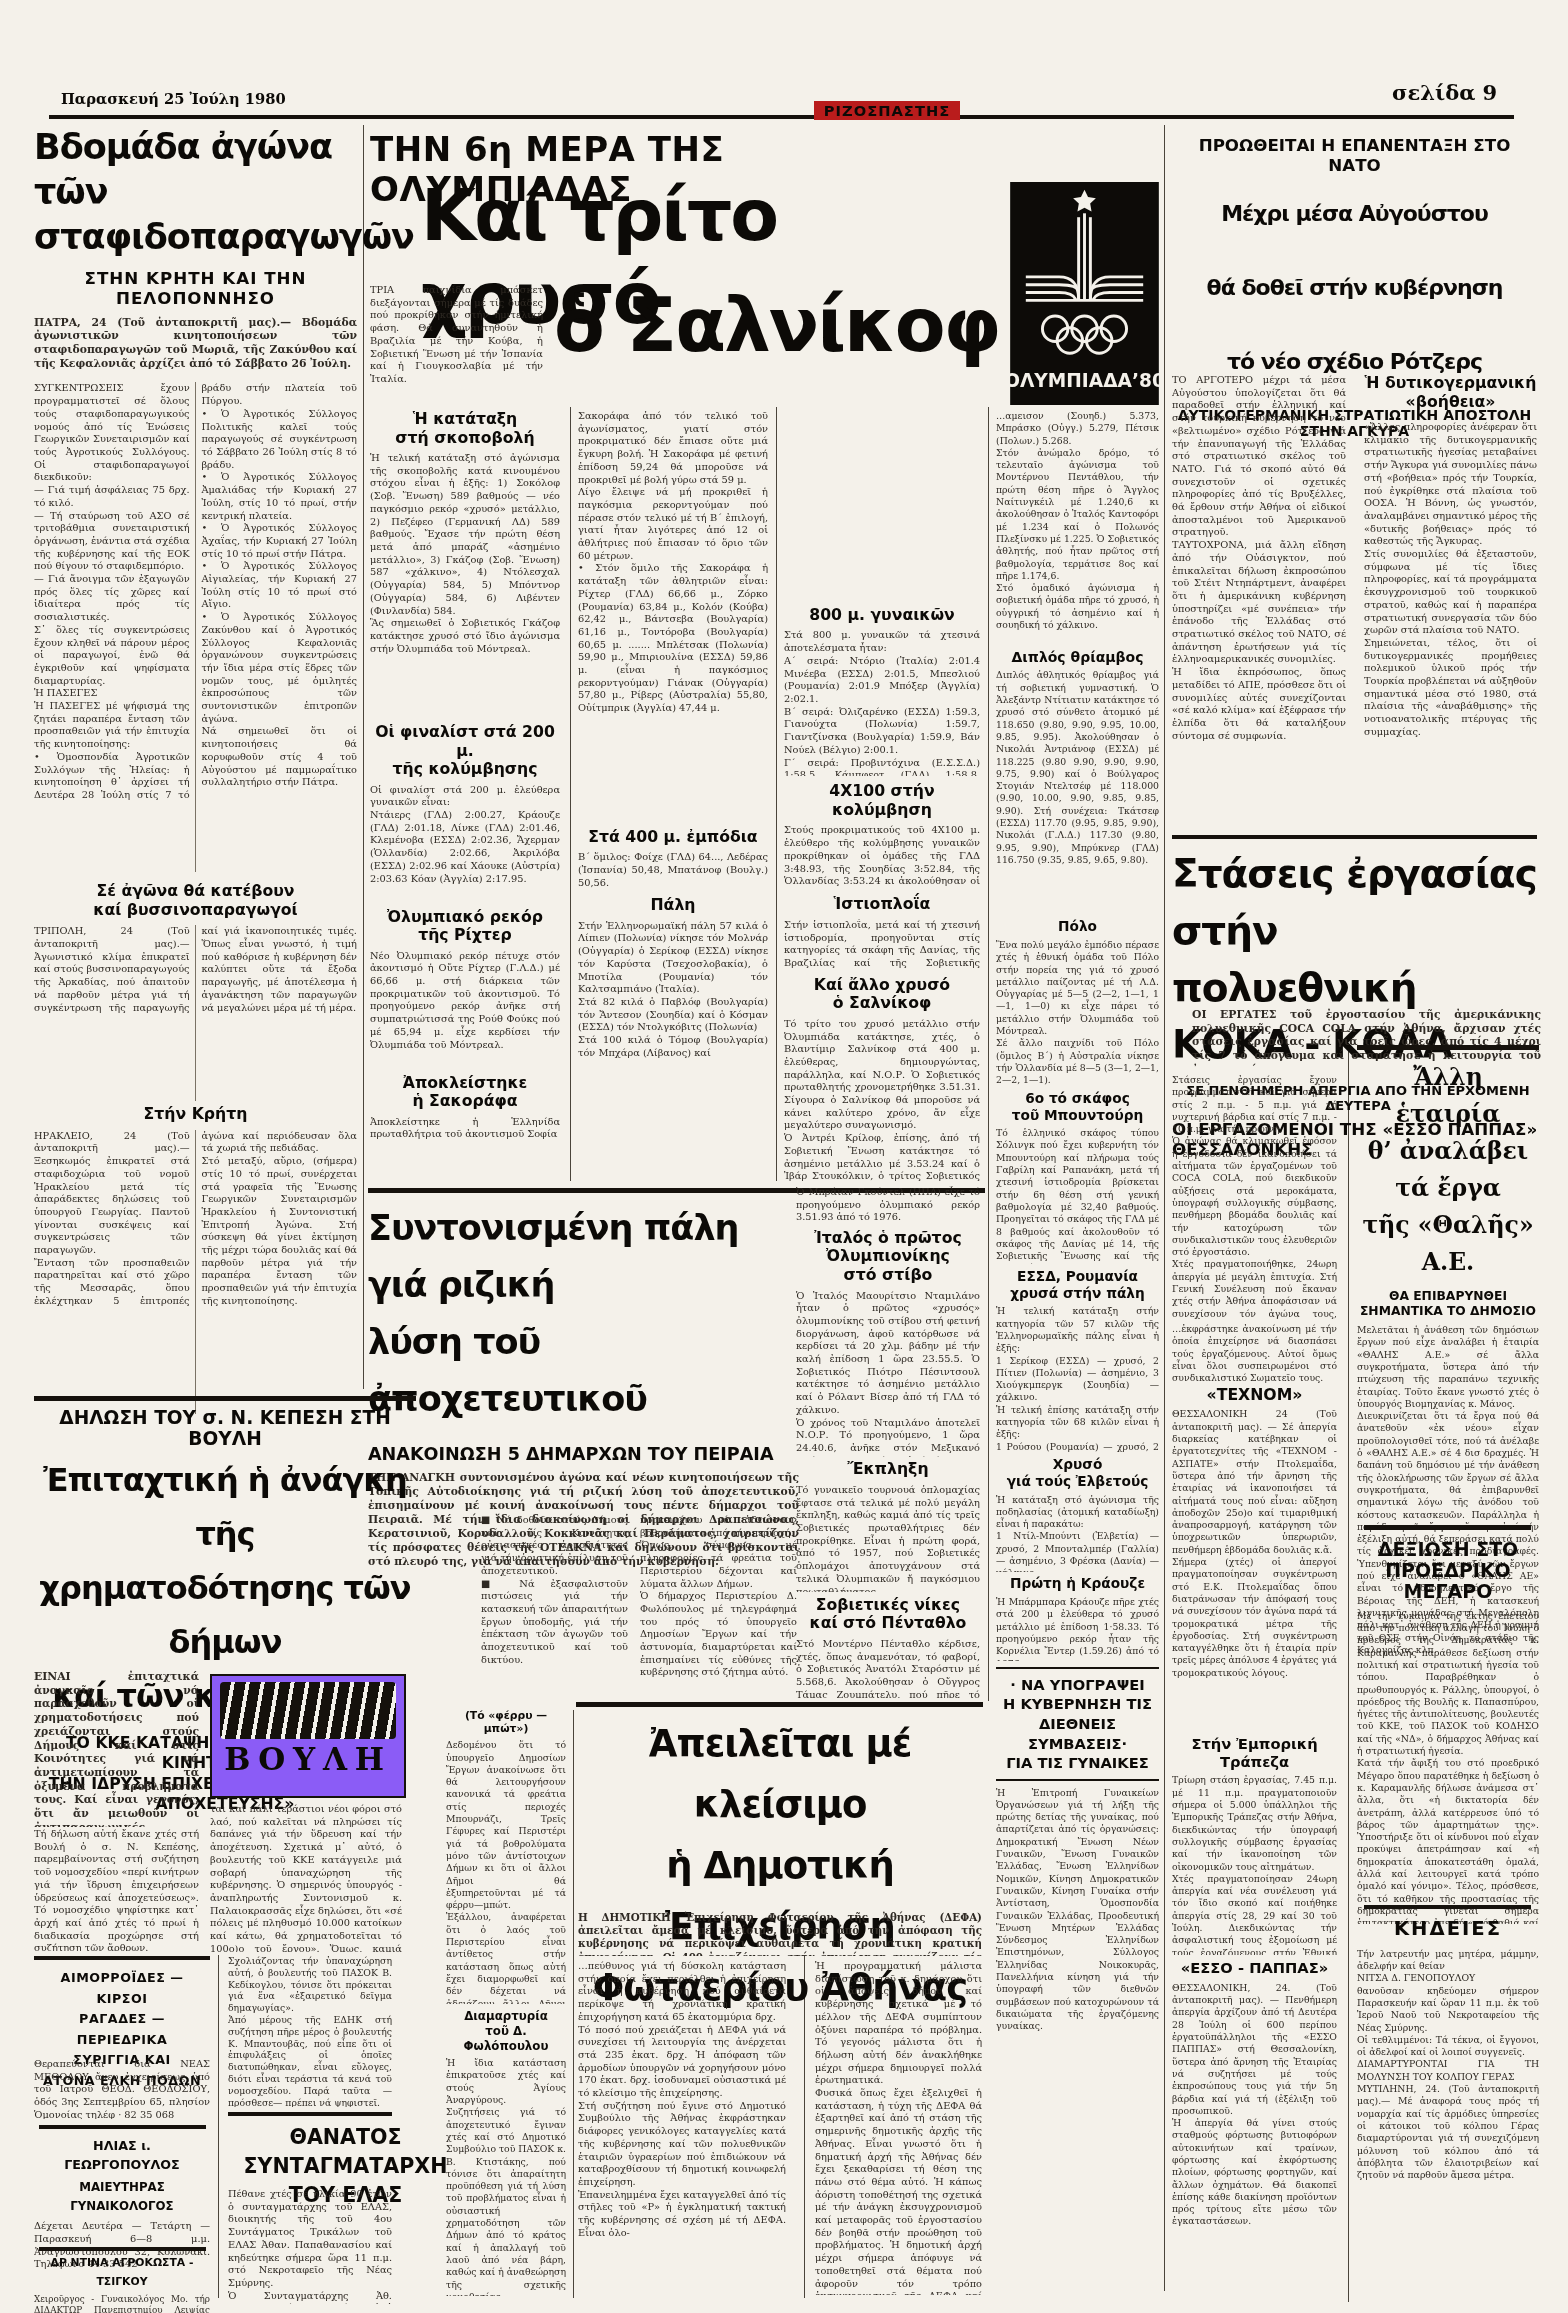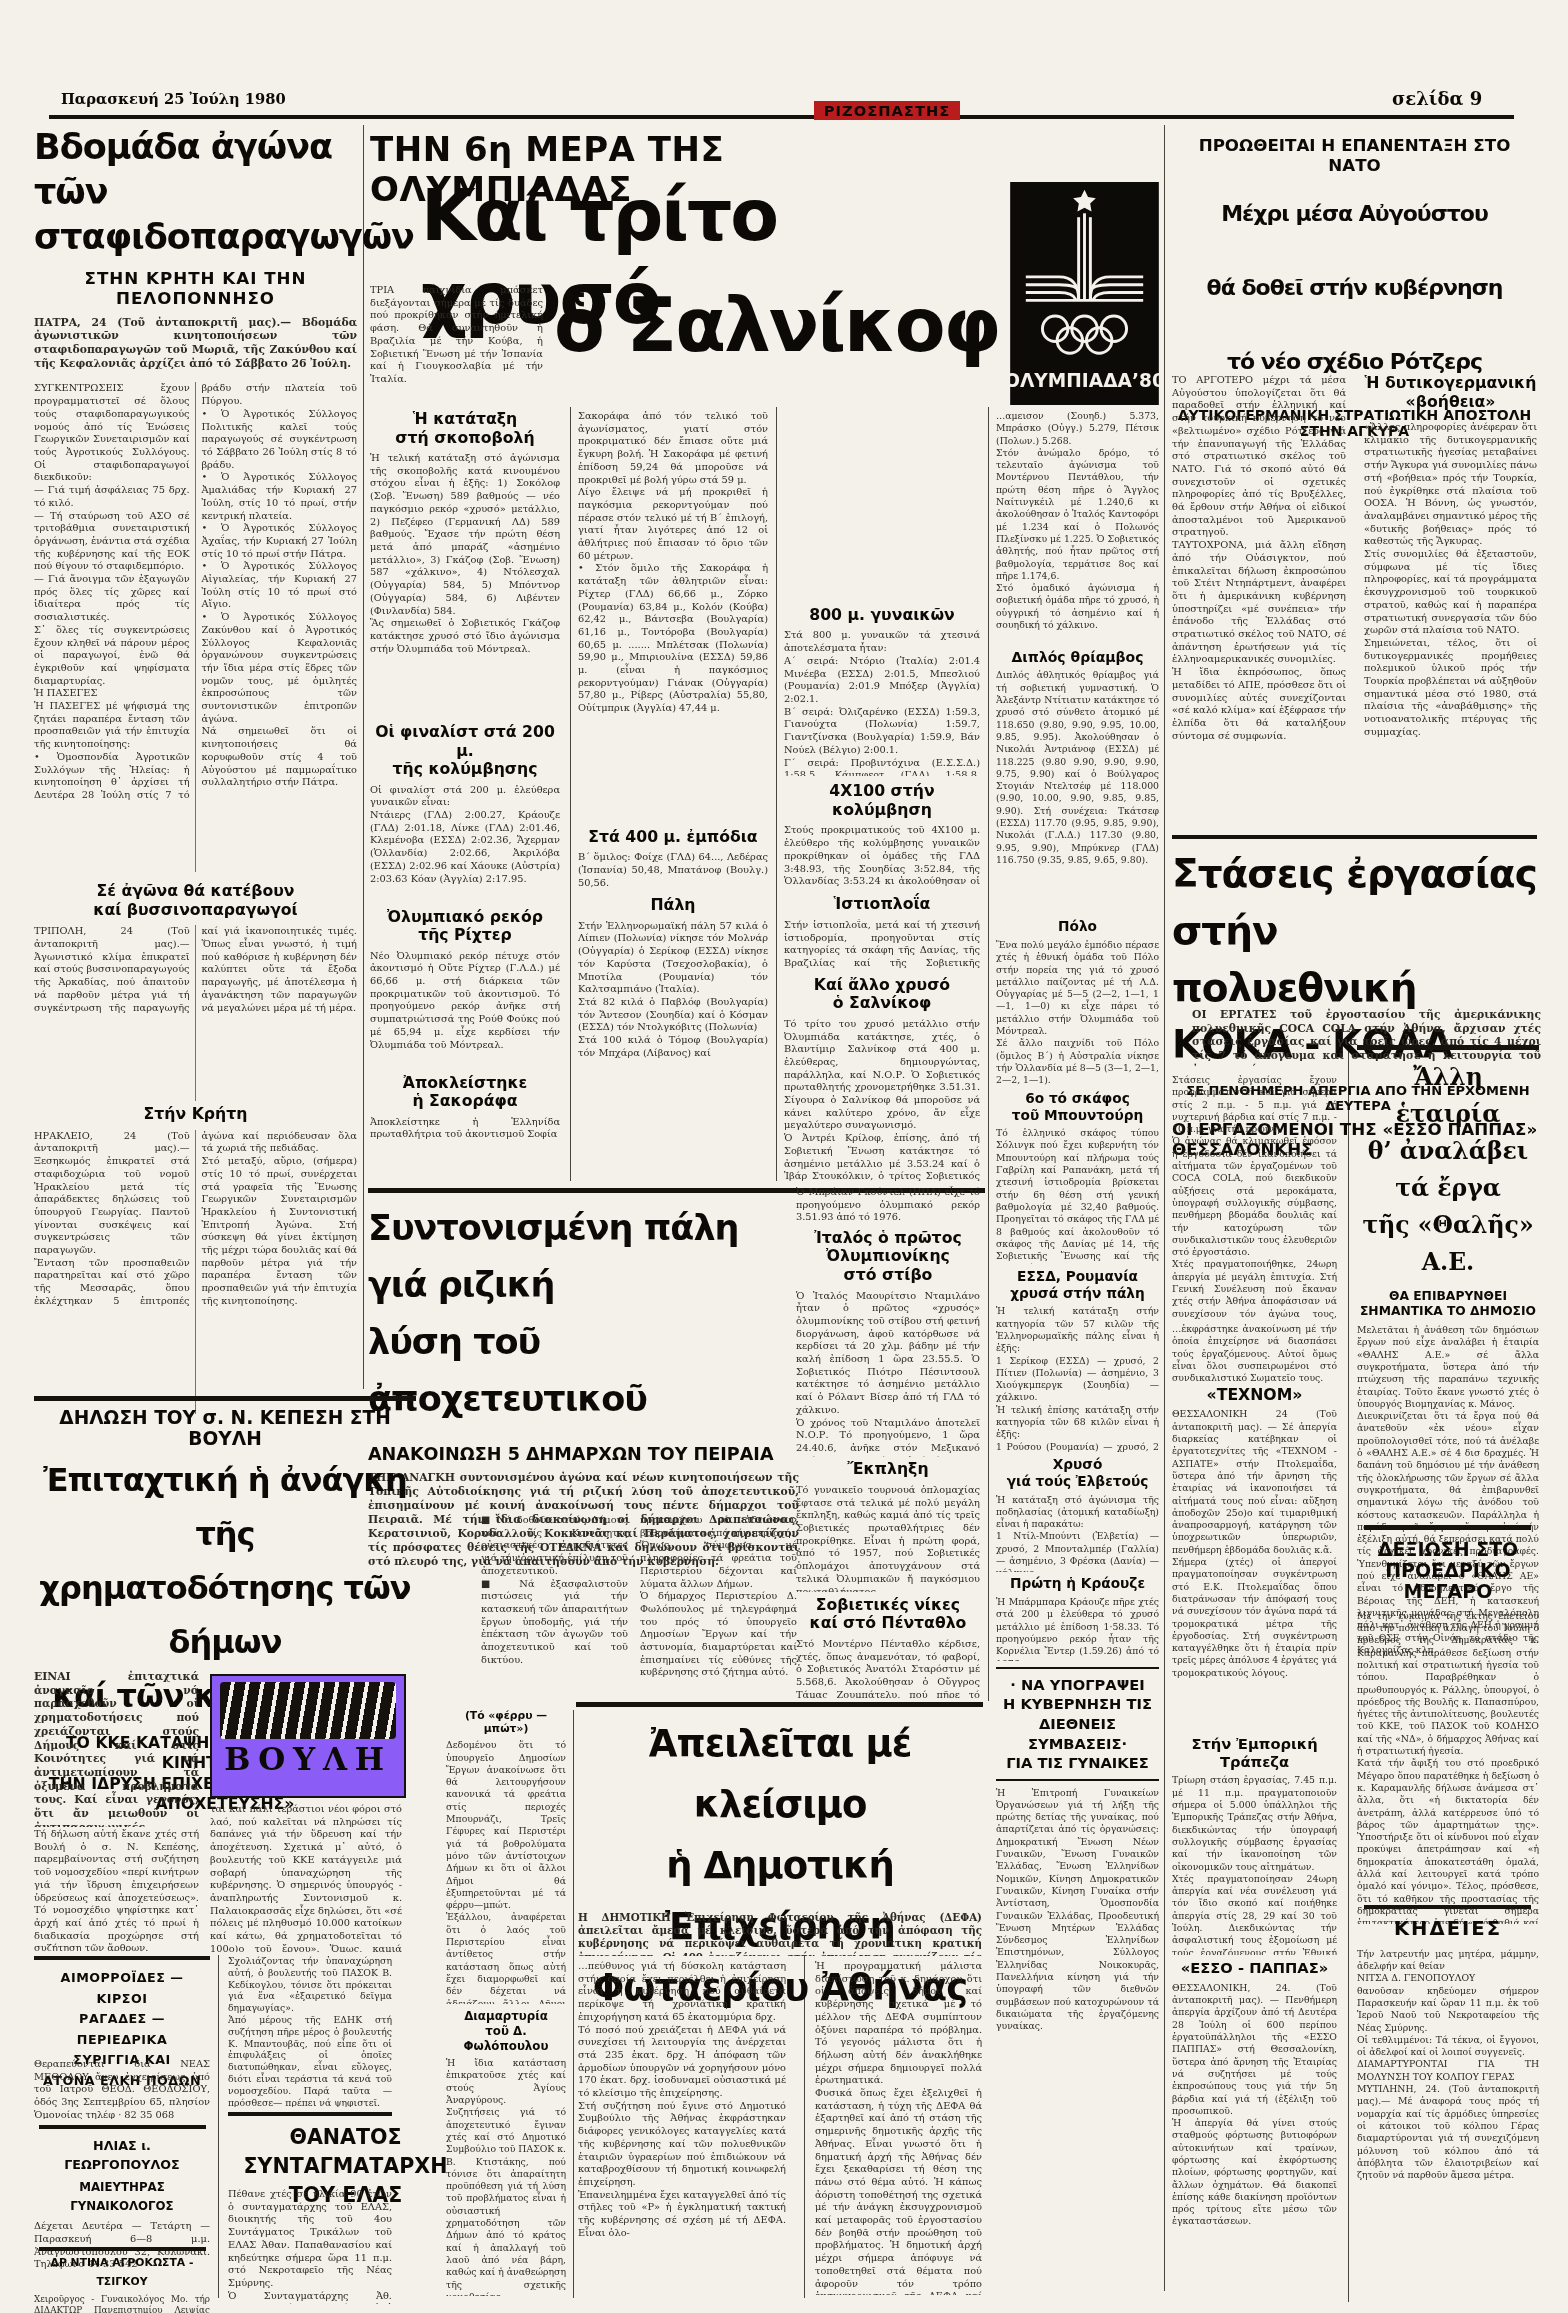--- a/index.html
+++ b/index.html
@@ -21,21 +21,21 @@
 </head>
 <body>
 
 <div id="page">
 
   <div class="abs hserif" style="left:61px;top:90px;font-size:14.7px;">Παρασκευή 25 Ἰούλη 1980</div>
   <div class="abs hr" style="left:49px;top:115px;width:1465px;height:3.9px;"></div>
   <div class="abs masthead-wrap" style="left:814px;top:101px;">
     <span class="hsans" style="font-size:14.7px;letter-spacing:1px;">ΡΙΖΟΣΠΑΣΤΗΣ</span>
   </div>
-  <div class="abs hserif" style="left:1392px;top:88px;font-size:18px;">σελίδα 9</div>
+  <div class="abs hserif" style="left:1392px;top:80px;font-size:21px;">σελίδα 9</div>
 
   <div class="abs vr" style="left:363px;top:125px;height:1264px;"></div>
   <div class="abs vr" style="left:570px;top:407px;height:774px;"></div>
   <div class="abs vr" style="left:776px;top:407px;height:774px;"></div>
   <div class="abs vr" style="left:988px;top:407px;height:1294px;"></div>
   <div class="abs vr" style="left:1164px;top:125px;height:2166px;"></div>
   <div class="abs vr" style="left:1348px;top:1047px;height:1255px;"></div>
   <div class="abs vr" style="left:573px;top:1710px;height:588px;"></div>
   <div class="abs vr" style="left:804px;top:1955px;height:343px;"></div>
   <div class="abs vr" style="left:218px;top:1955px;height:343px;"></div>

